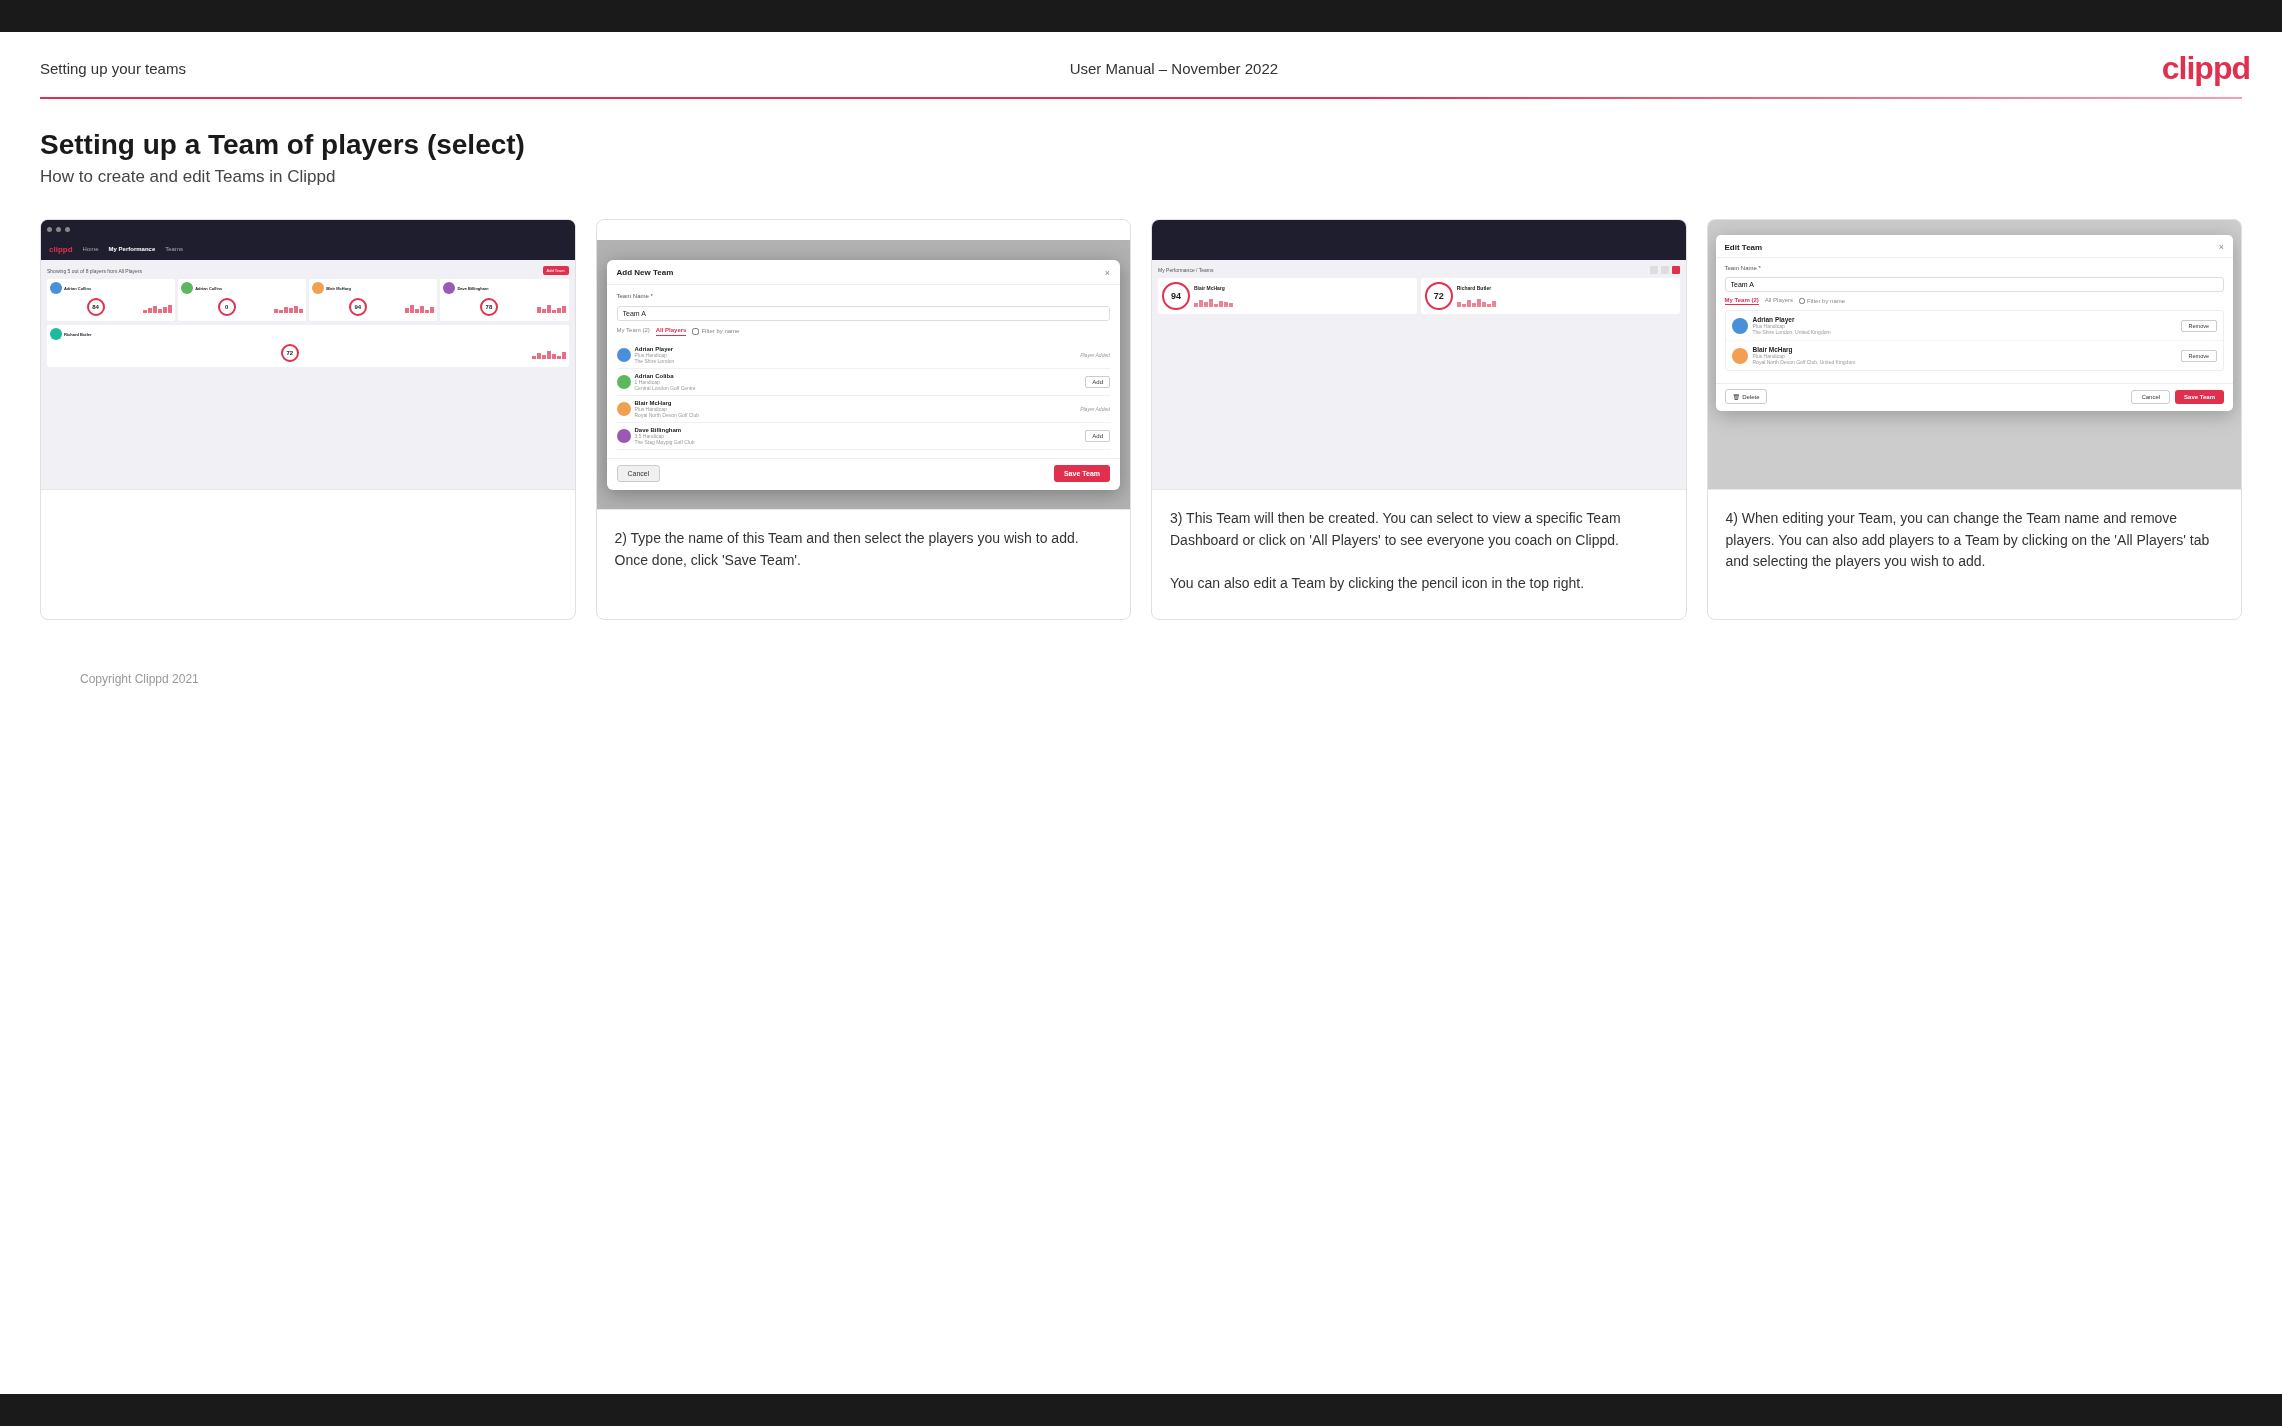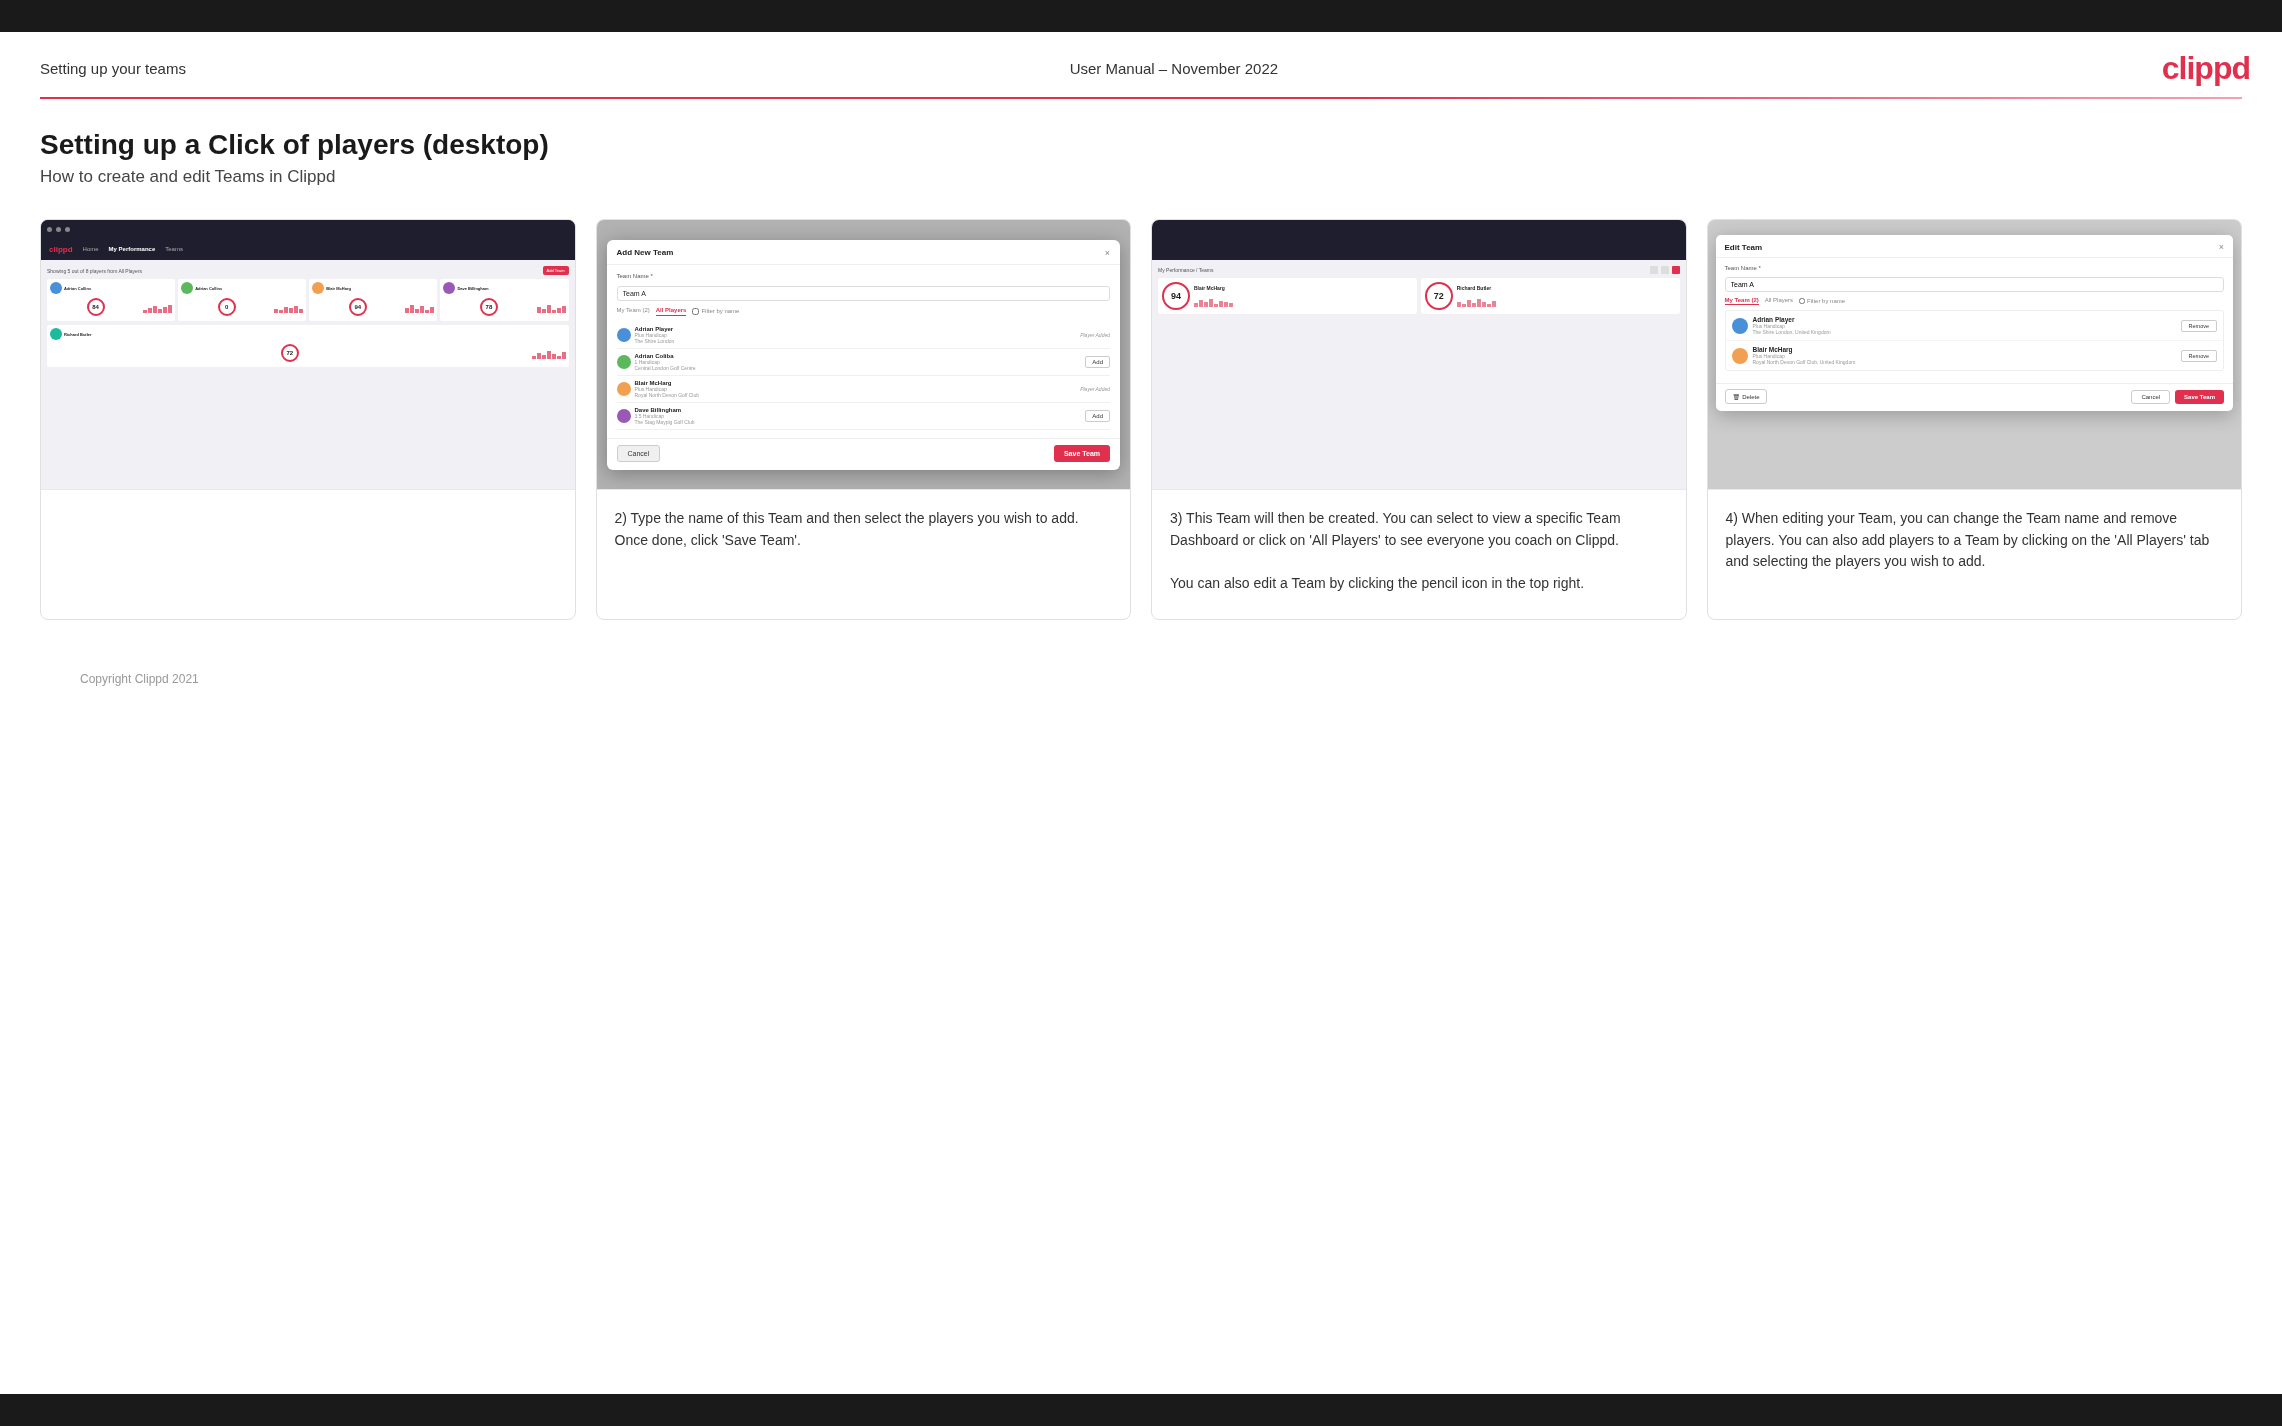--- a/index.html
+++ b/index.html
@@ -236,20 +236,21 @@
       opacity: 0.7;
     }
 
     
     .ss2 {
       background: rgba(0,0,0,0.3);
       display: flex;
       align-items: center;
       justify-content: center;
       padding: 10px;
+      margin-top: 20px;
     }
 
     .modal {
       background: #fff;
       border-radius: 6px;
       box-shadow: 0 4px 20px rgba(0,0,0,0.3);
       width: 100%;
       overflow: hidden;
     }
 
@@ -675,21 +676,21 @@
 
   <div class="header">
     <span class="header-left">Setting up your teams</span>
     <span class="header-center">User Manual – November 2022</span>
     <span class="logo">clippd</span>
   </div>
 
   <div class="divider"></div>
 
   <div class="main content-area">
-    <h1 class="page-title">Setting up a Click of players (desktop)</h1>
+    <h1 class="page-title">Setting up a Team of players (select)</h1>
     <p class="page-subtitle">How to create and edit Teams in Clippd</p>
 
     <div class="cards-grid">
 
       <div class="card">
         <div class="card-screenshot ss1">
 
           <div class="ss1-topbar">
             <div class="ss1-topbar-dot"></div>
             <div class="ss1-topbar-dot"></div>

